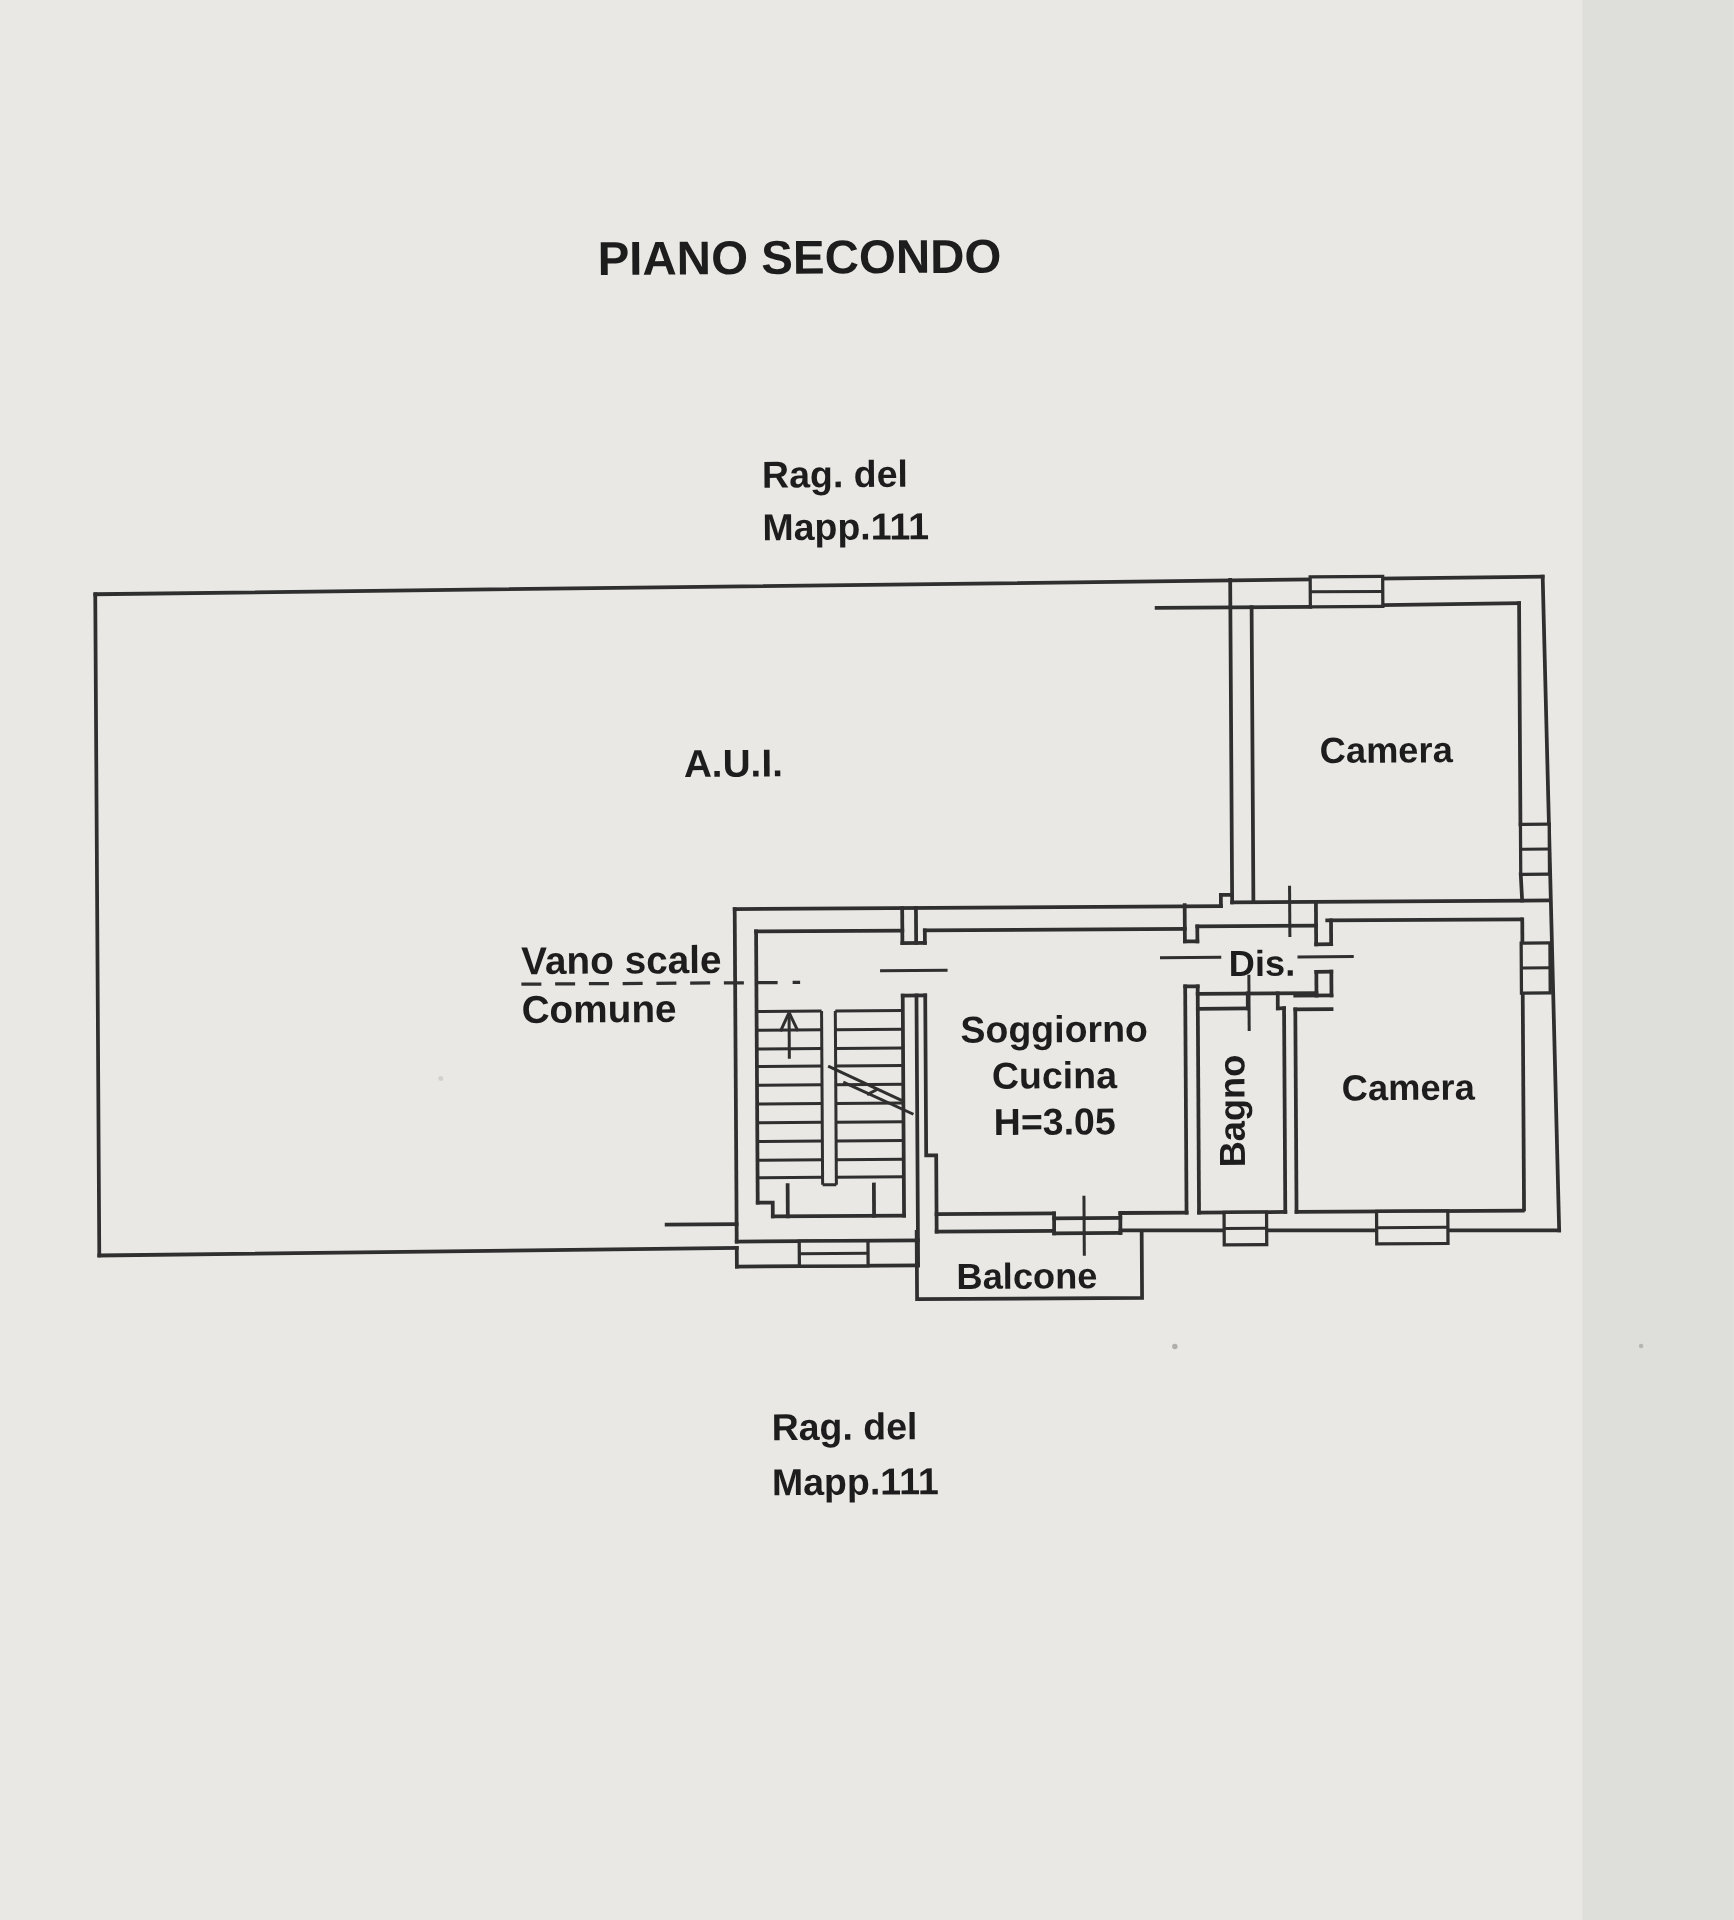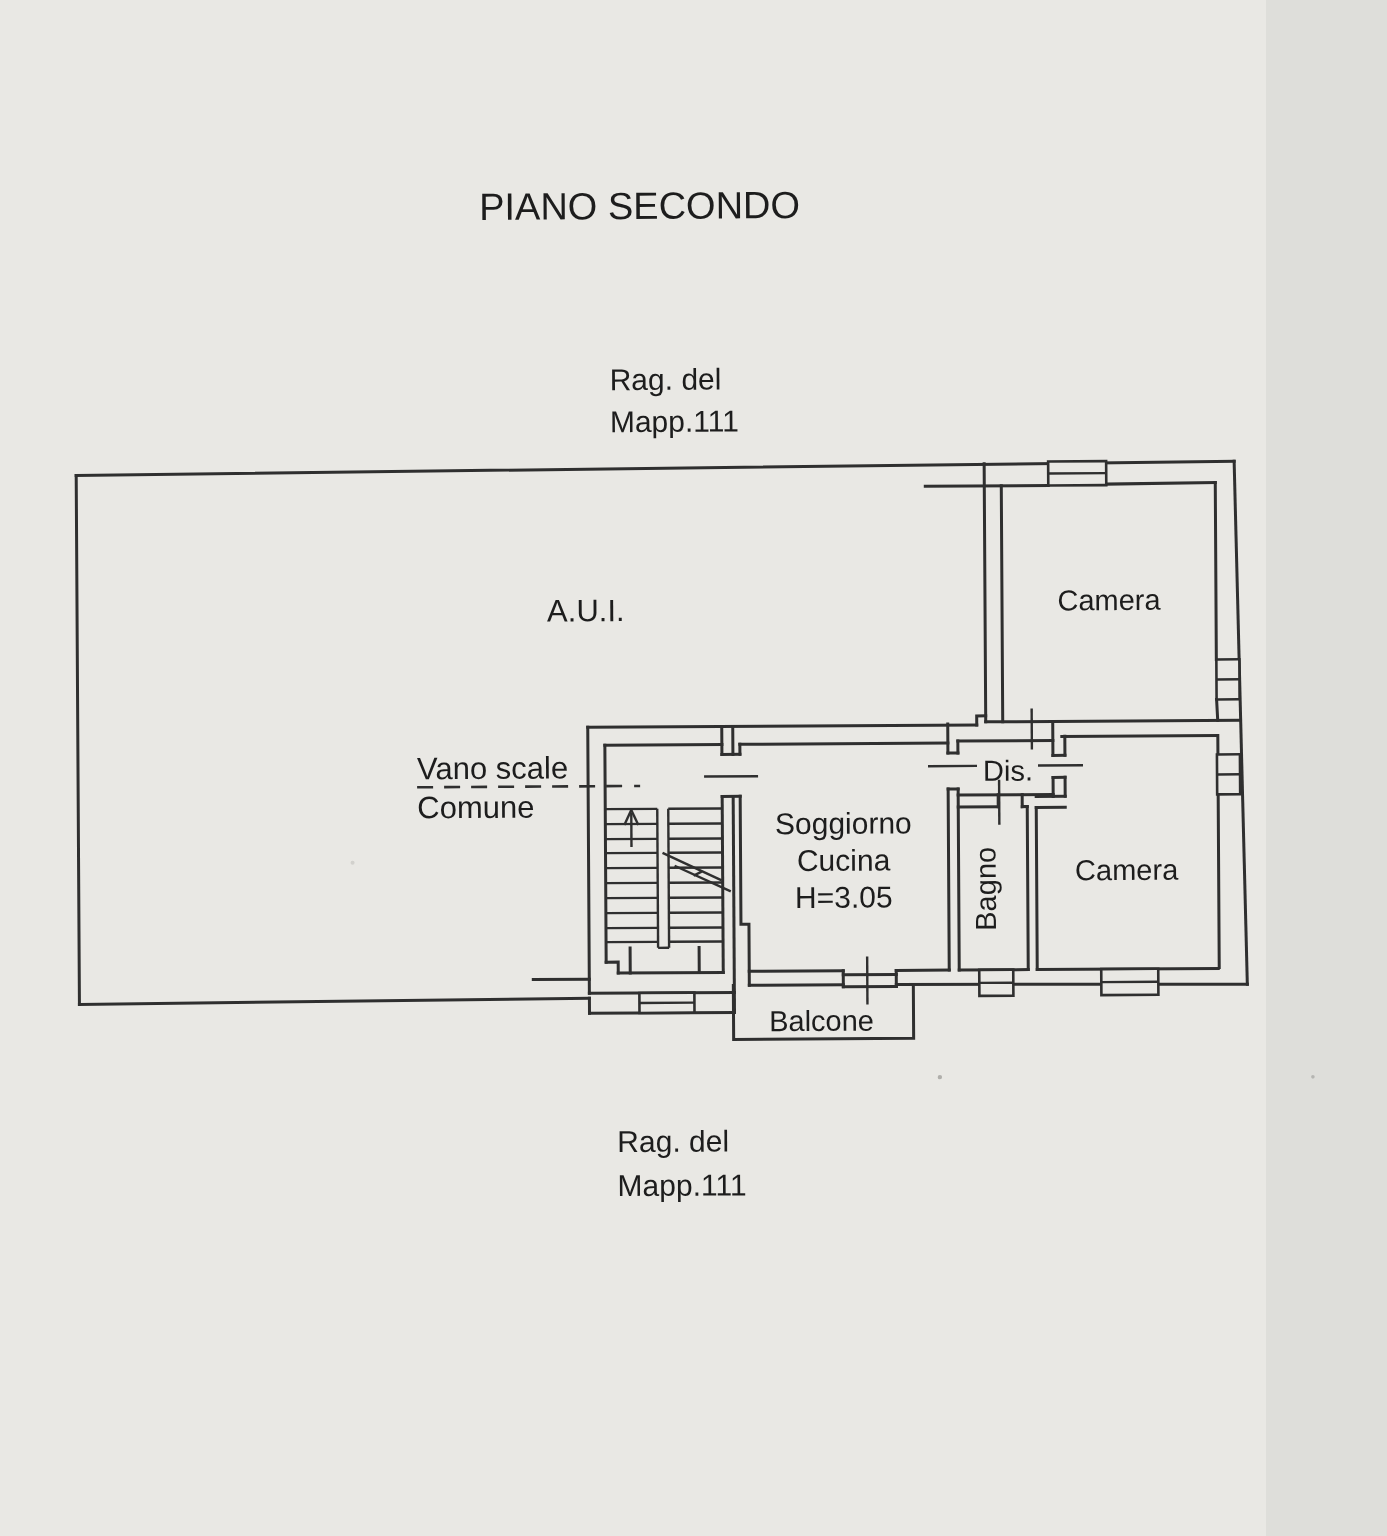--- a/index.html
+++ b/index.html
@@ -12,20 +12,21 @@
     width:1387px;height:1536px;
     background:#dededa;
     font-family:"Liberation Sans","DejaVu Sans",sans-serif;
     overflow:hidden;
   }
   .page{
     position:relative;
     width:1266px;height:1536px;
     background:linear-gradient(163deg,#e3e3df 0%,#edecе8 30%,#eae9e5 55%,#e5e4e0 85%,#e2e1dd 100%);
     background-color:var(--paper);
+    font-weight:bold;
   }
   .tilt{
     position:absolute;inset:0;
     transform:rotate(-0.35deg);
     transform-origin:50% 50%;
   }
   svg{display:block;width:1387px;height:1536px;}
   .walls path, .walls line{
     stroke:var(--ink);stroke-width:3;fill:none;
     stroke-linecap:square;

